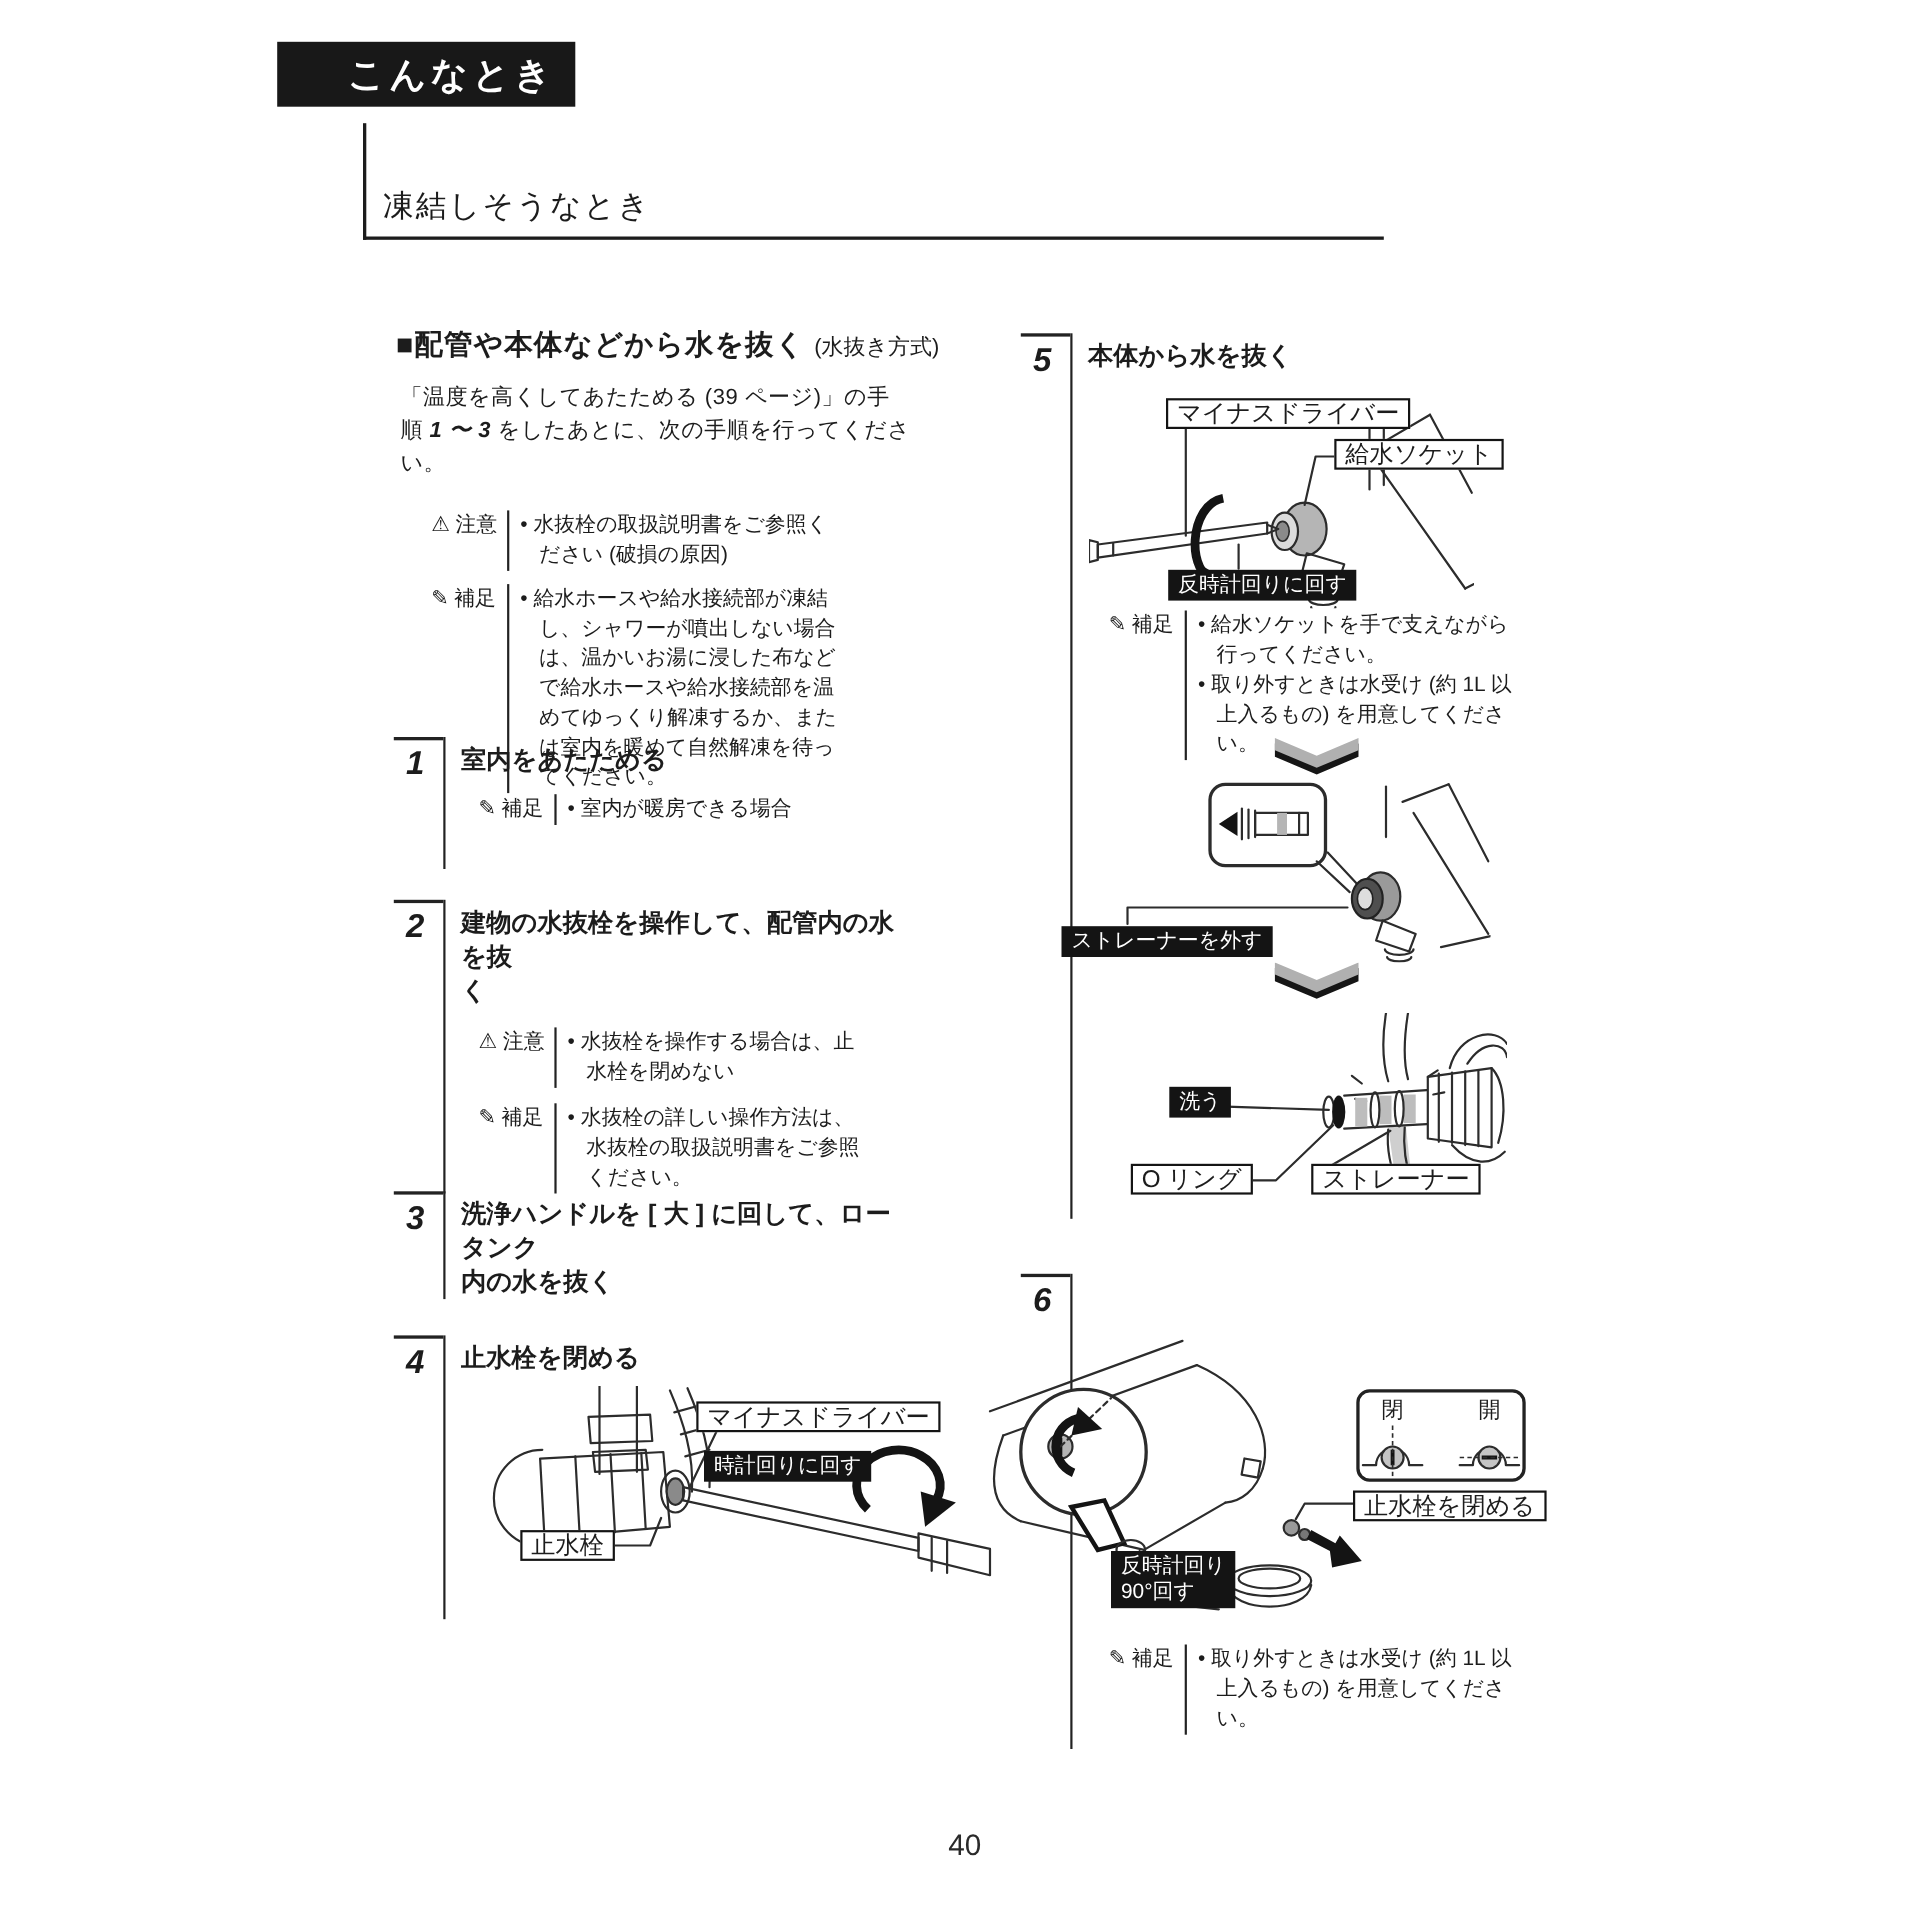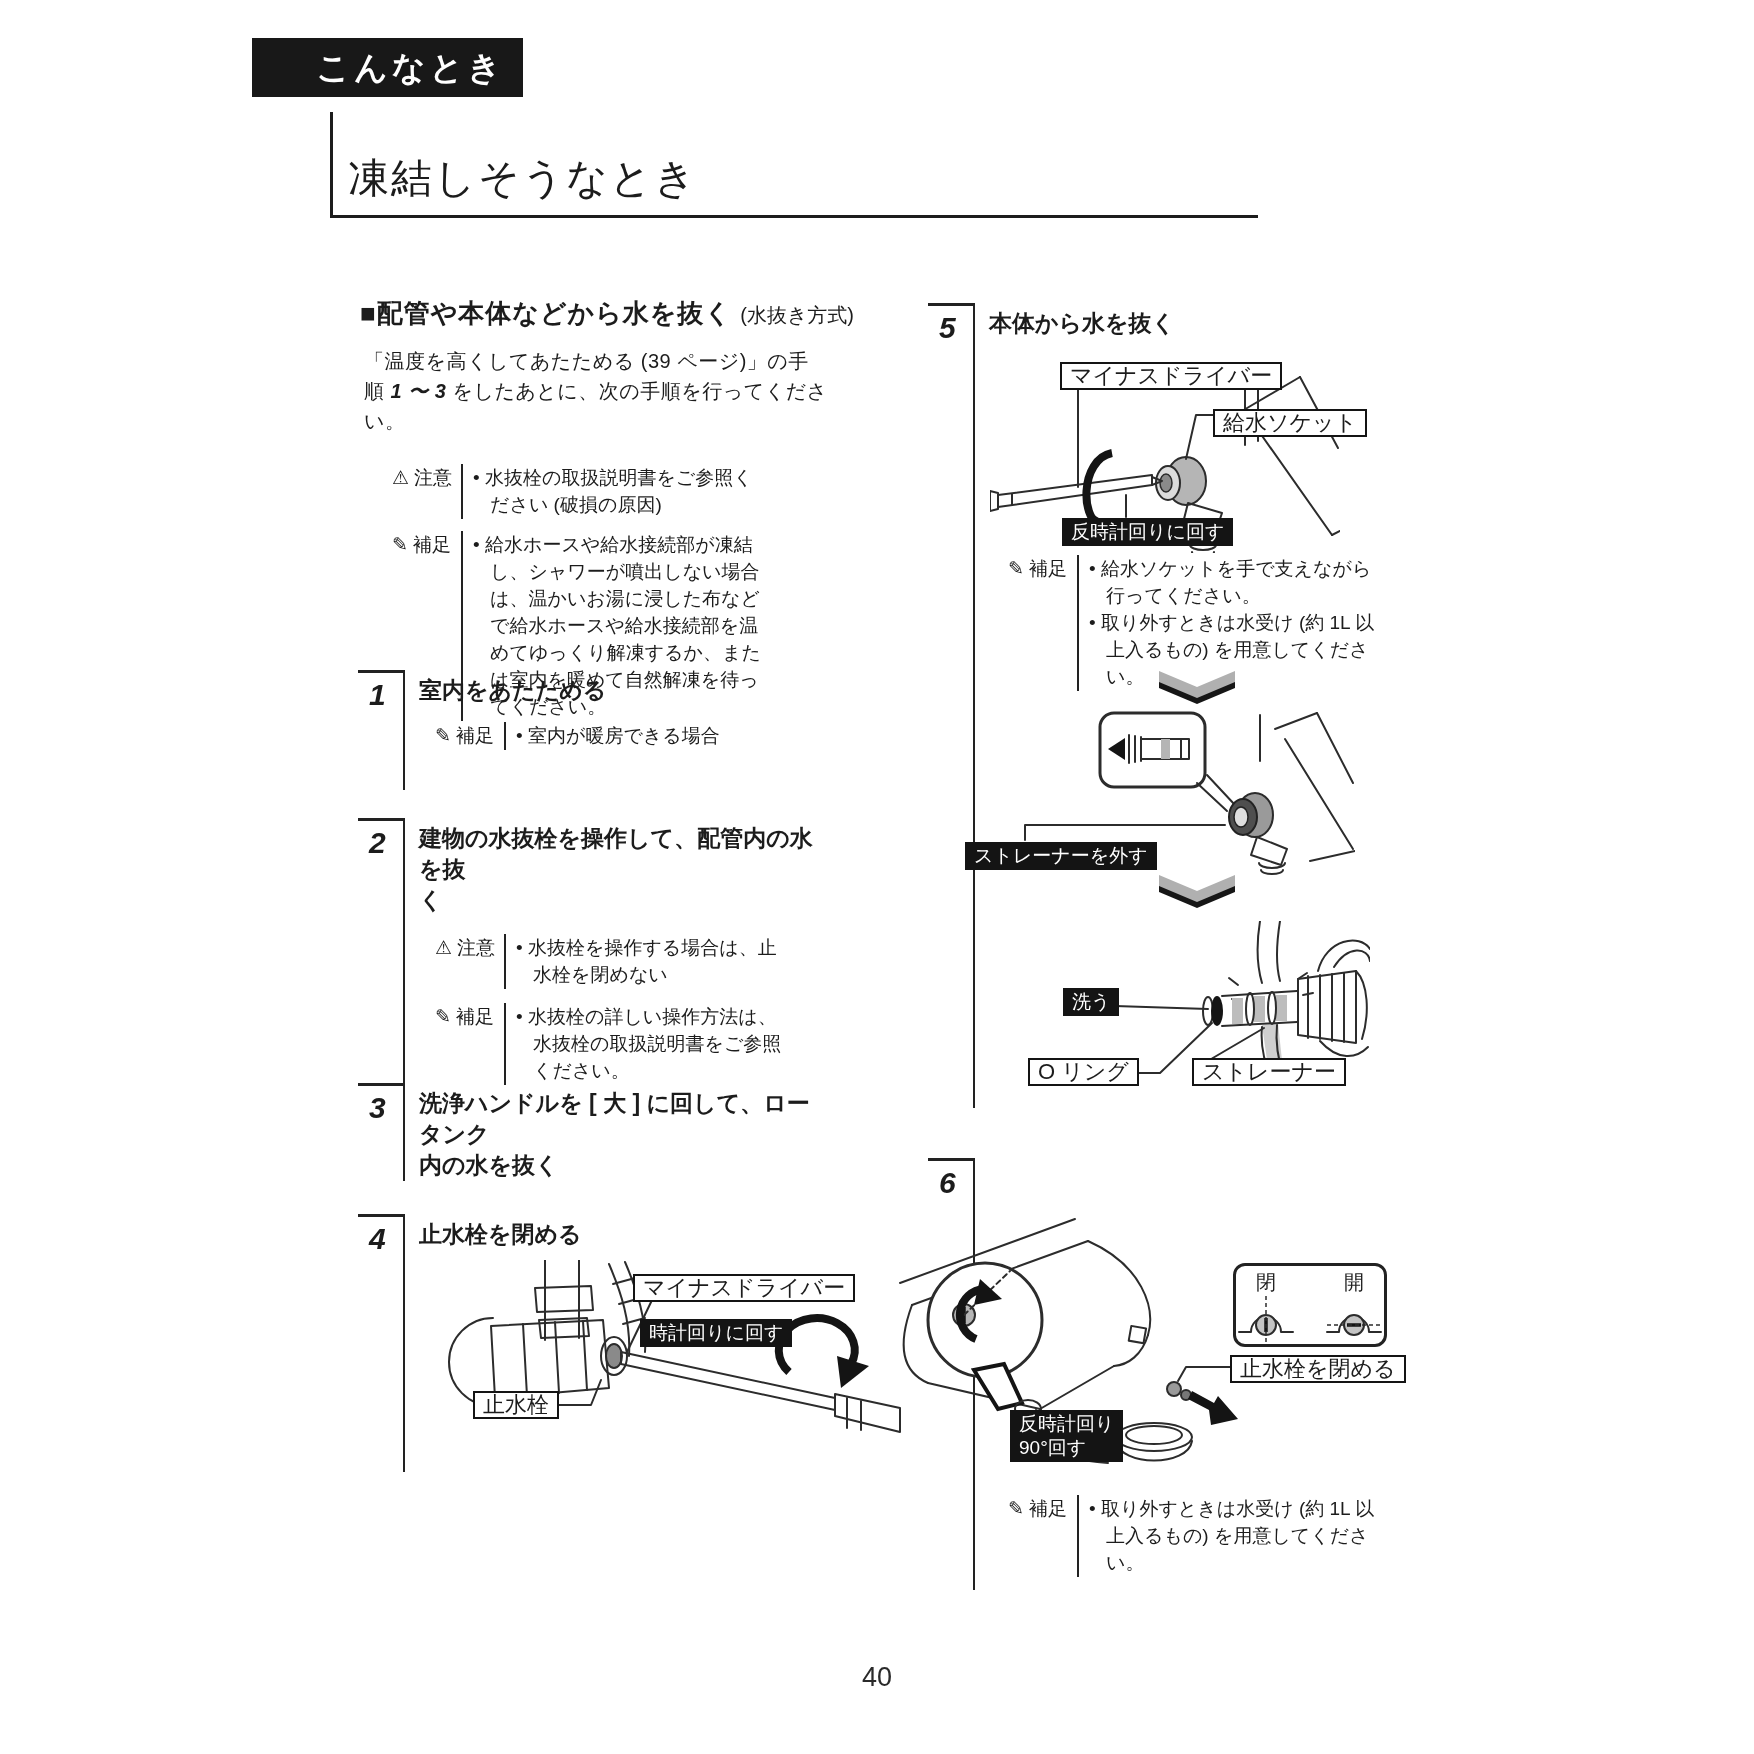--- a/index.html
+++ b/index.html
@@ -11,21 +11,21 @@
   }
   .abs { position:absolute; }
 
   
   .tag-box {
     background:#181818; color:#fff; font-weight:bold; font-size:33px;
     text-align:right; padding-right:18px; line-height:59px; letter-spacing:4px;padding-left:48px;
   }
   .title-block { border-left:3px solid #1c1c1c; border-bottom:3px solid #1c1c1c; }
   .title-block h1 {
-    position:absolute; left:15px; bottom:9px; font-size:41px; font-weight:500; letter-spacing:2px;
+    position:absolute; left:15px; bottom:9px; font-size:28px; font-weight:500; letter-spacing:2px;
   }
 
   
   .sec-heading { font-size:26px; font-weight:bold; letter-spacing:1px; }
   .sec-heading .suffix { font-size:20px; font-weight:normal; letter-spacing:0; }
   .intro { font-size:20px; line-height:30px; letter-spacing:0.5px; }
   .intro .rng { font-weight:bold; font-style:italic; }
 
   
   .note-row { display:flex; align-items:stretch; font-size:19px; }
@@ -251,21 +251,21 @@
           <g>
             <path class="thick" d="M 122,100 C 90,106 88,170 116,176"></path>
             <polygon points="104,162 130,178 100,192" fill="#141414"></polygon>
           </g>
 
           <line class="ln" x1="88" y1="34" x2="88" y2="134"></line>
           <polyline class="ln" points="228,62 206,62 196,106"></polyline>
           <line class="ln" x1="136" y1="142" x2="136" y2="164"></line>
         </svg>
         <div class="lbl" style="left:70px; top:9px;">マイナスドライバー</div>
-        <div class="lbl" style="left:223px; top:56px;font-family:Liberation Serif, serif;">給水ソケット</div>
+        <div class="lbl" style="left:223px; top:46px;font-family:Liberation Serif, serif;">給水ソケット</div>
         <div class="lbl-dark" style="left:72px; top:165px;">反時計回りに回す</div>
       </div>
 
       <div class="note-row" style="position:absolute; left:33px; top:252px;">
         <div class="note-head">
           <span class="note-icon">✎</span>
           <span>補足</span>
         </div>
         <div class="note-items" style="width:300px;">
           <div class="note-item">給水ソケットを手で支えながら行ってください。</div>

